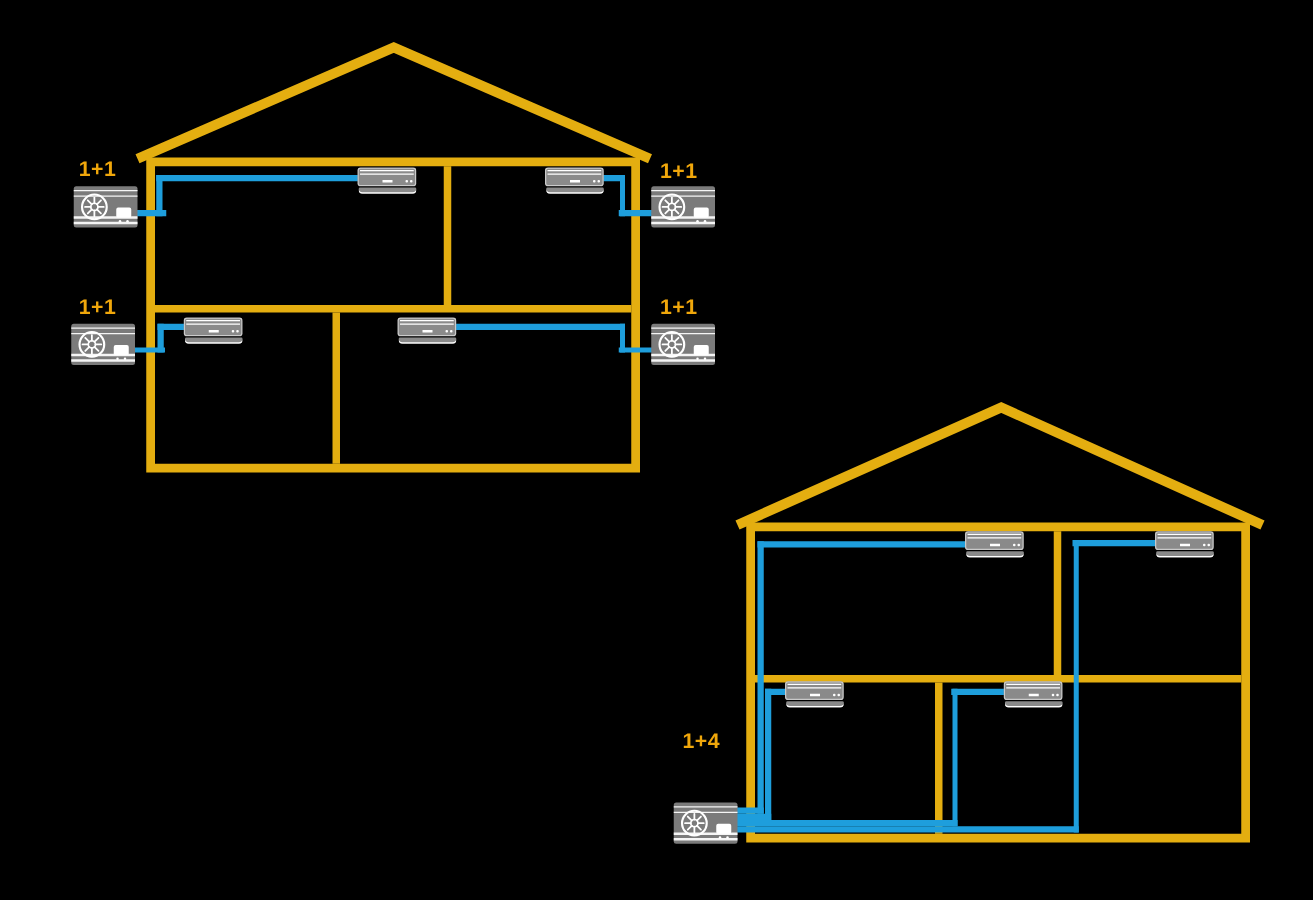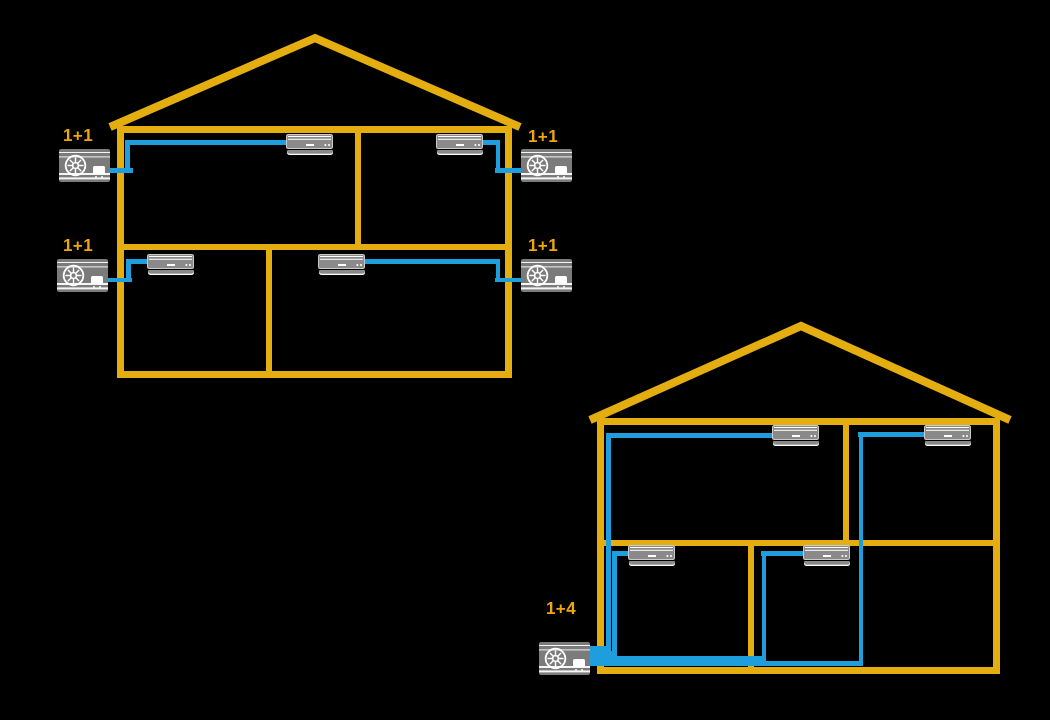--- a/index.html
+++ b/index.html
@@ -253,15 +253,15 @@
           <line x1="9.9" y1="14.1" x2="6.5" y2="17.5"></line>
       </g>
     </svg>
     <i class="ctrl"></i>
   </div>
 
   <span class="sys-label" style="left:63px;top:127px">1+1</span>
   <span class="sys-label" style="left:528px;top:128px">1+1</span>
   <span class="sys-label" style="left:63px;top:237px">1+1</span>
   <span class="sys-label" style="left:528px;top:237px">1+1</span>
-  <span class="sys-label" style="left:546px;top:600px">1+4</span>
+  <span class="sys-label" style="left:546px;top:584px">1+4</span>
 
 </div>
 
 </body></html>

